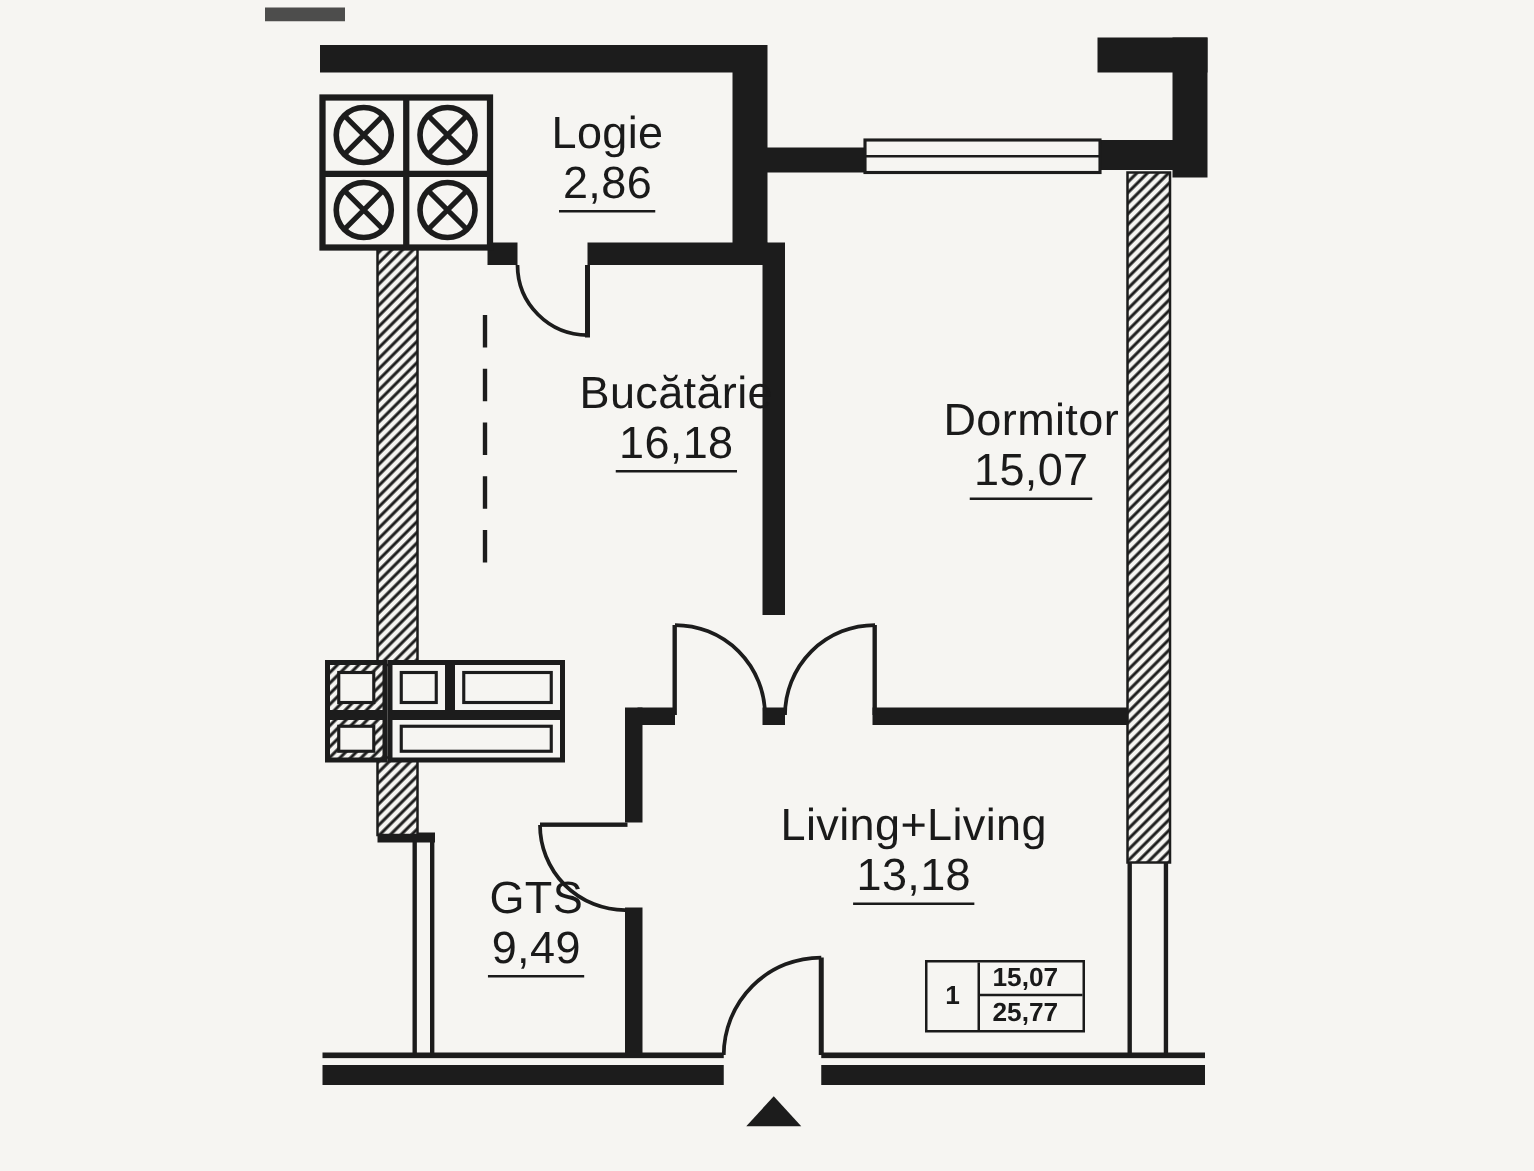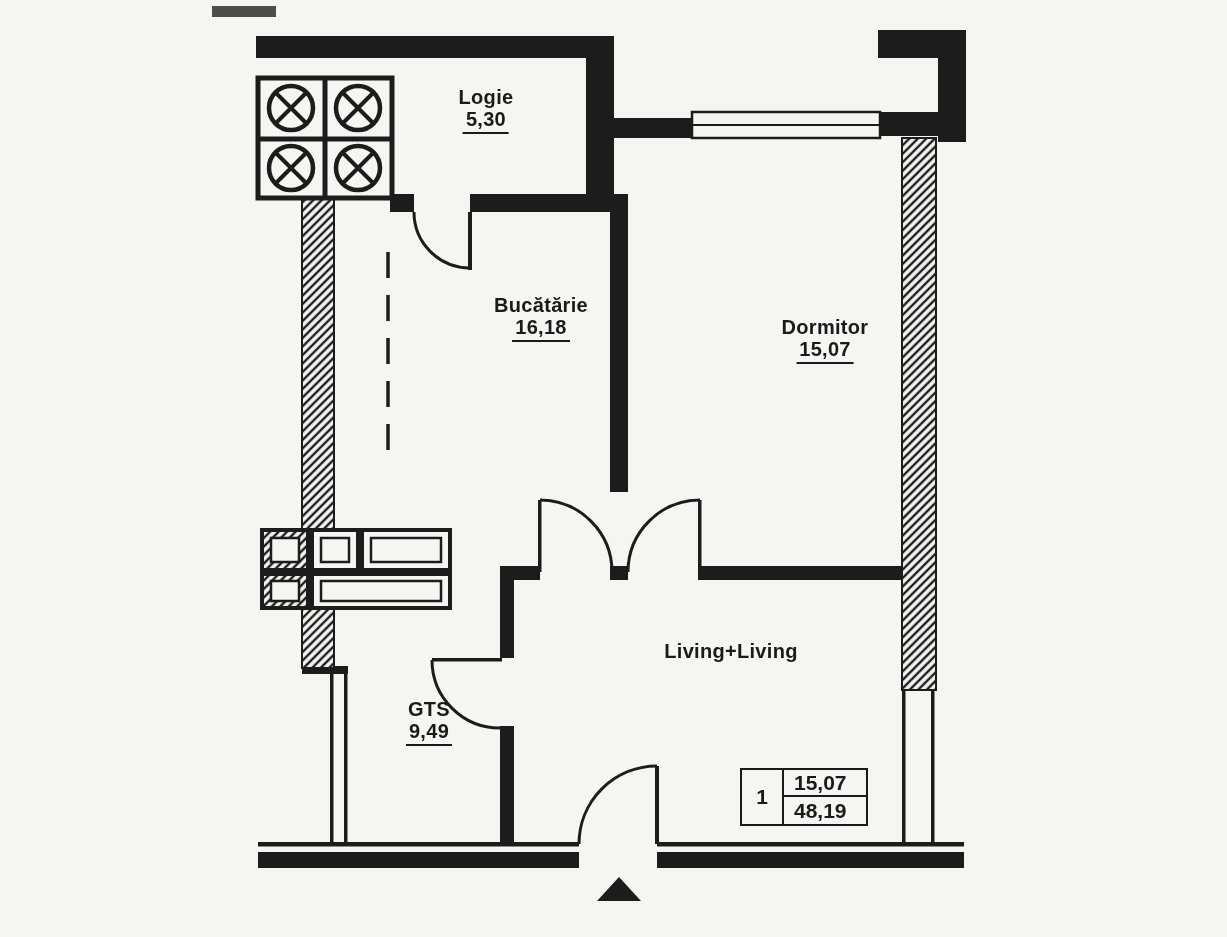--- a/index.html
+++ b/index.html
@@ -9,22 +9,22 @@
     background:#f6f5f2;
     font-family:"Liberation Sans", sans-serif;
     overflow:hidden;
   }
   svg{position:absolute;left:0;top:0;}
   .room-label{
     position:absolute;
     transform:translateX(-50%);
     text-align:center;
     color:#1a1a1a;
-    font-weight:700;
-    font-size:20px;
+    font-weight:400;
+    font-size:36px;
     line-height:1.12;
     letter-spacing:.3px;
     white-space:nowrap;
   }
   .room-label .area{
     display:inline-block;
     border-bottom:2.5px solid #1a1a1a;
     padding:0 3px 1px 3px;
   }
   .legend{
@@ -152,43 +152,44 @@
       <rect x="321" y="581" width="120" height="20" fill="none" stroke-width="2.5"></rect>
     </g>
 
     <path d="M388,252 L388,462" stroke="#1c1c1c" stroke-width="3.5" stroke-dasharray="26 17" fill="none"></path>
 
     <polygon points="597,901 641,901 619,877" fill="#1c1c1c"></polygon>
   </svg>
 
   <div class="room-label" style="left:486px;top:86px">
     <div>Logie</div>
-    <div><span class="area">5,30</span></div>
+    <div><span class="area">2,86</span></div>
   </div>
 
   <div class="room-label" style="left:541px;top:294px">
     <div>Bucătărie</div>
     <div><span class="area">16,18</span></div>
   </div>
 
   <div class="room-label" style="left:825px;top:316px">
     <div>Dormitor</div>
     <div><span class="area">15,07</span></div>
   </div>
 
   <div class="room-label" style="left:731px;top:640px">
     <div>Living+Living</div>
+    <div><span class="area">13,18</span></div>
   </div>
 
   <div class="room-label" style="left:429px;top:698px">
     <div>GTS</div>
     <div><span class="area">9,49</span></div>
   </div>
 
   <div class="legend">
     <div class="cell-index">1</div>
     <div class="col">
       <div class="cell r1">15,07</div>
-      <div class="cell">48,19</div>
+      <div class="cell">25,77</div>
     </div>
   </div>
 
 </div>
 
 </body></html>

